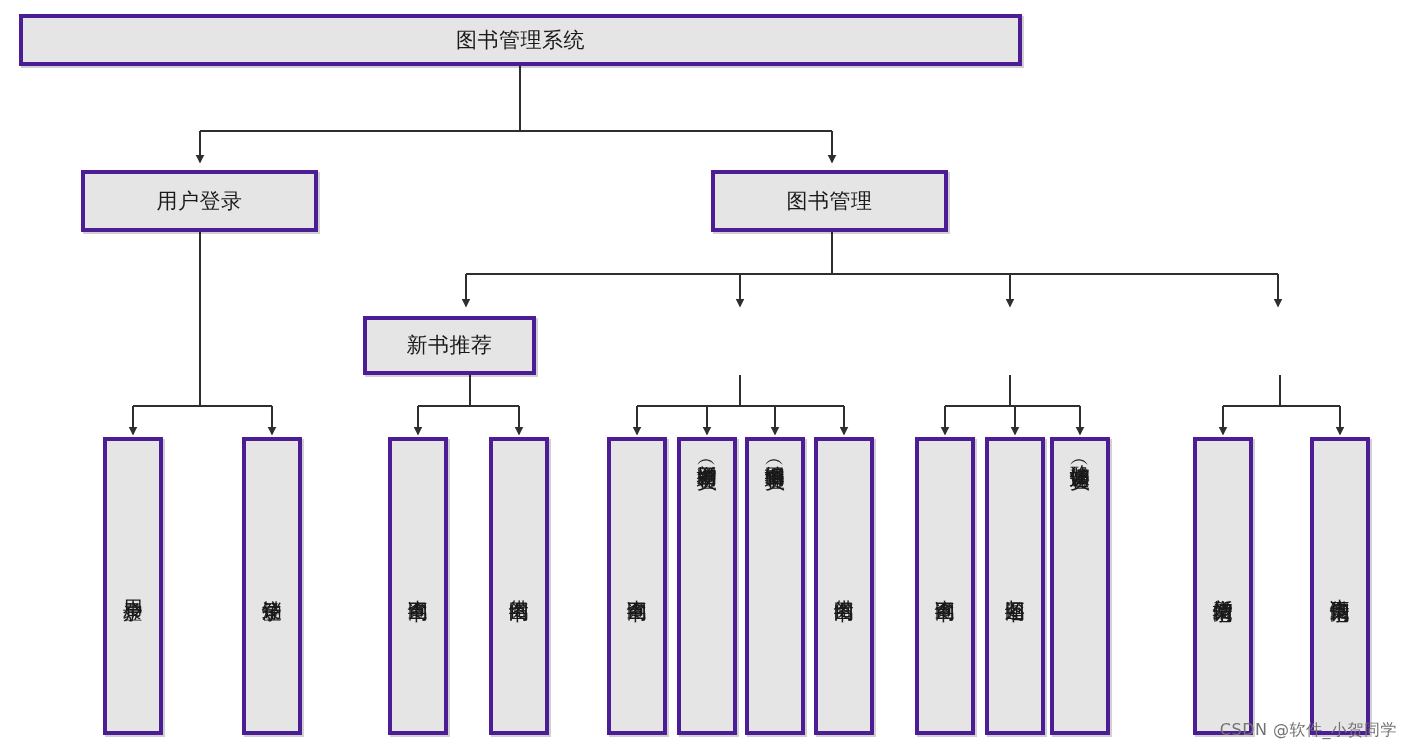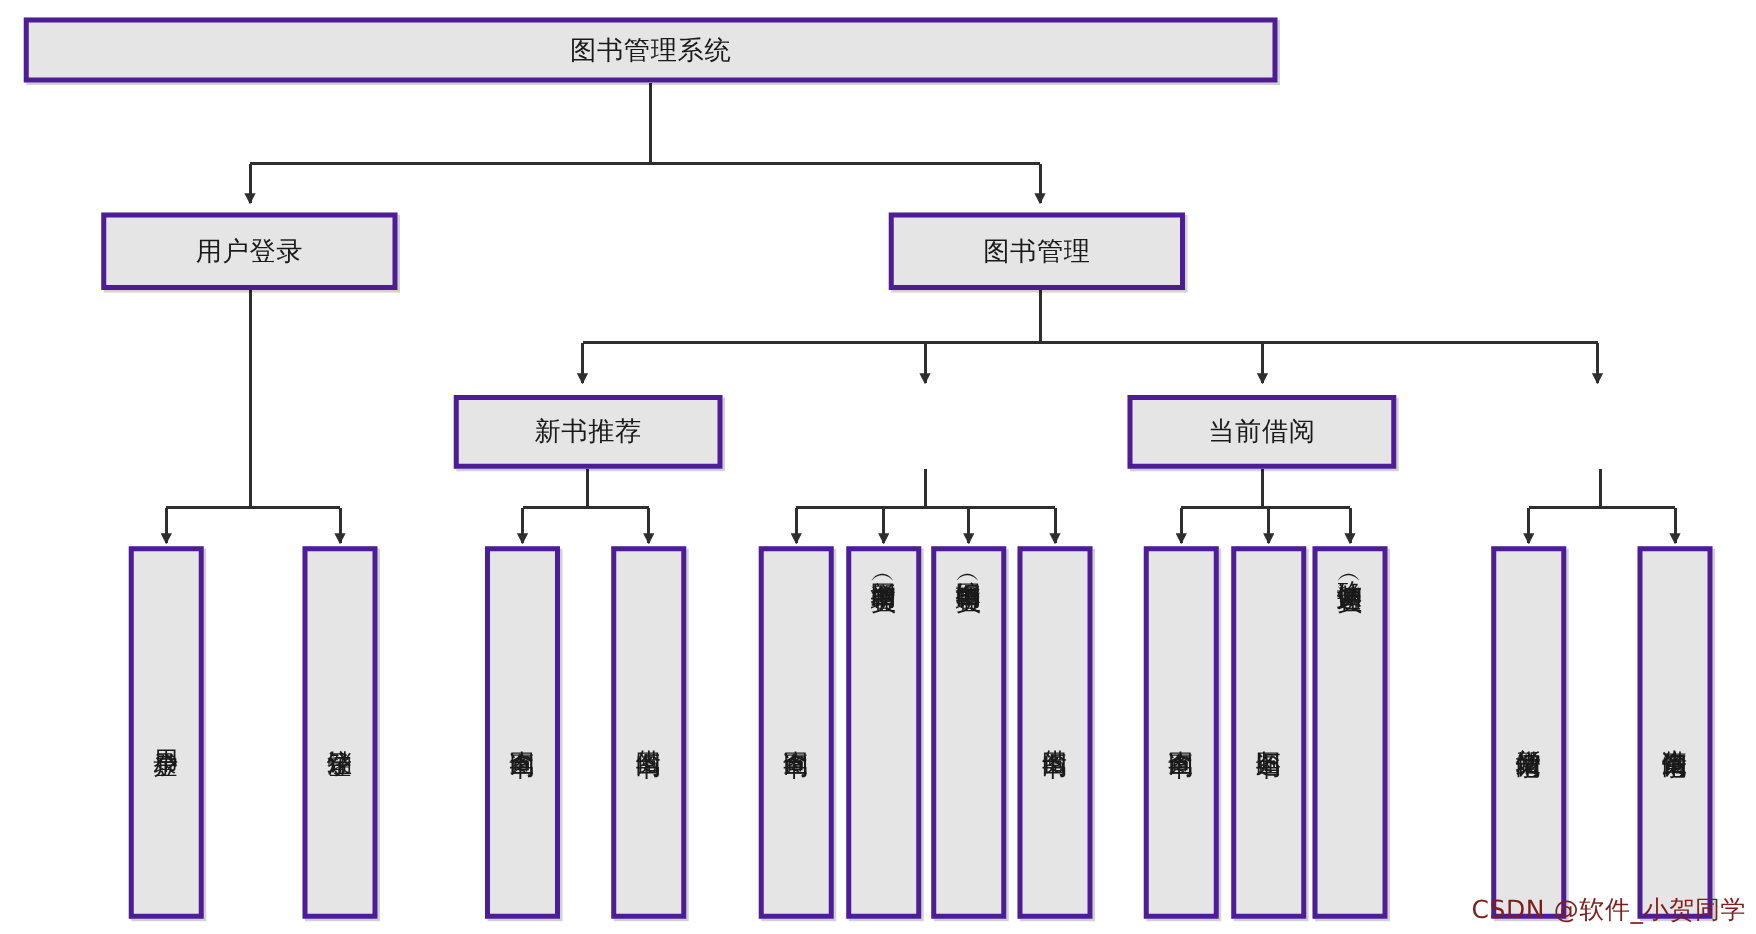--- a/index.html
+++ b/index.html
@@ -59,22 +59,22 @@
     text-align: left;
   }
   .node.leaf.center-text {
     align-items: center;
     padding-top: 0;
   }
   #watermark {
     position: absolute;
     right: 8px;
     bottom: 6px;
-    font-size: 20px;
-    color: #7f1d1d;
+    font-size: 16px;
+    color: #737373;
     letter-spacing: 0.5px;
     z-index: 5;
     white-space: nowrap;
   }
 </style>
 </head>
 <body>
 
 <div id="diagram-root">
 
@@ -133,25 +133,22 @@
     <span class="node-label">图书管理系统</span>
   </div>
 
   <div class="node" style="left:81px; top:170px; width:237px; height:62px;">
     <span class="node-label">用户登录</span>
   </div>
   <div class="node" style="left:711px; top:170px; width:237px; height:62px;">
     <span class="node-label">图书管理</span>
   </div>
 
-  <div class="node" style="left:363px; top:316px; width:215px; height:59px;">
+  <div class="node" style="left:363px; top:316px; width:173px; height:59px;">
     <span class="node-label">新书推荐</span>
-  </div>
-  <div class="node" style="left:902px; top:316px; width:215px; height:59px;">
-    <span class="node-label">当前借阅</span>
   </div>
 
   <div class="node leaf center-text" style="left:103px; top:437px; width:60px; height:298px;">
     <span class="node-label">用户登录</span>
   </div>
   <div class="node leaf center-text" style="left:242px; top:437px; width:60px; height:298px;">
     <span class="node-label">注销登录</span>
   </div>
 
   <div class="node leaf center-text" style="left:388px; top:437px; width:60px; height:298px;">

